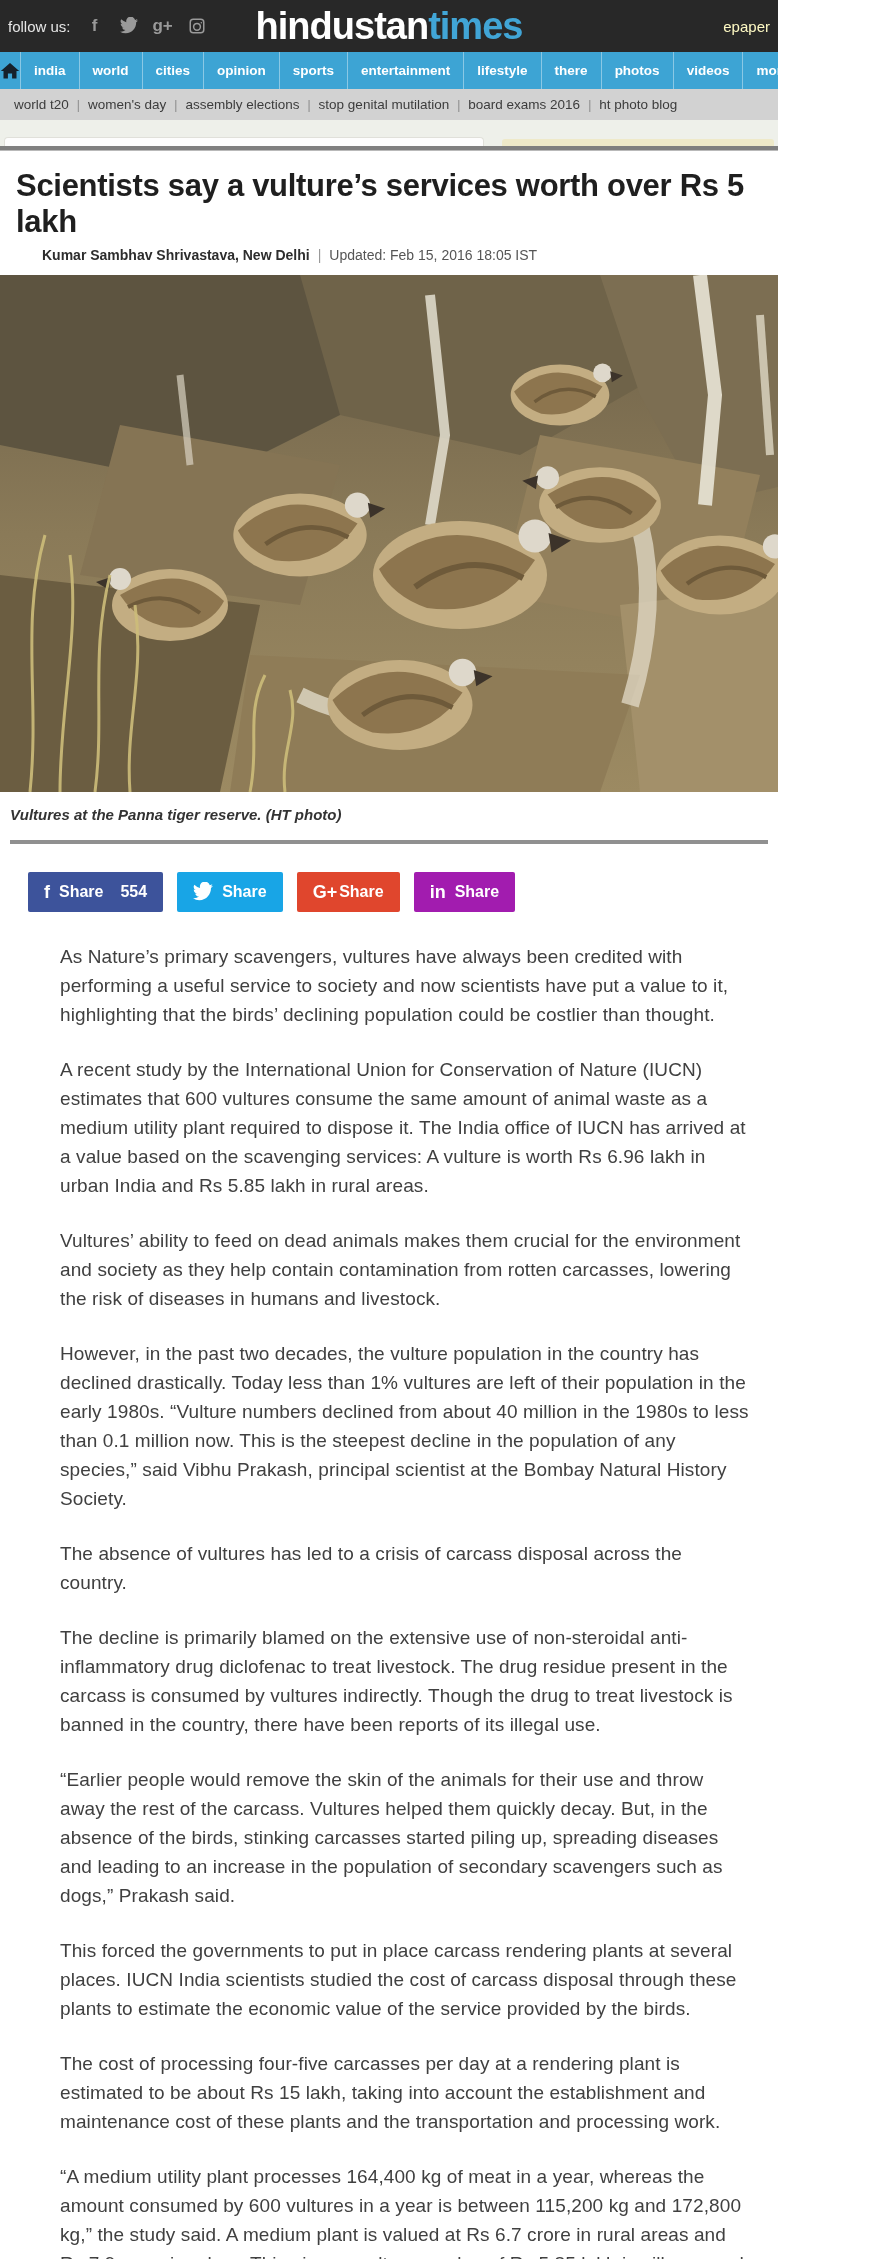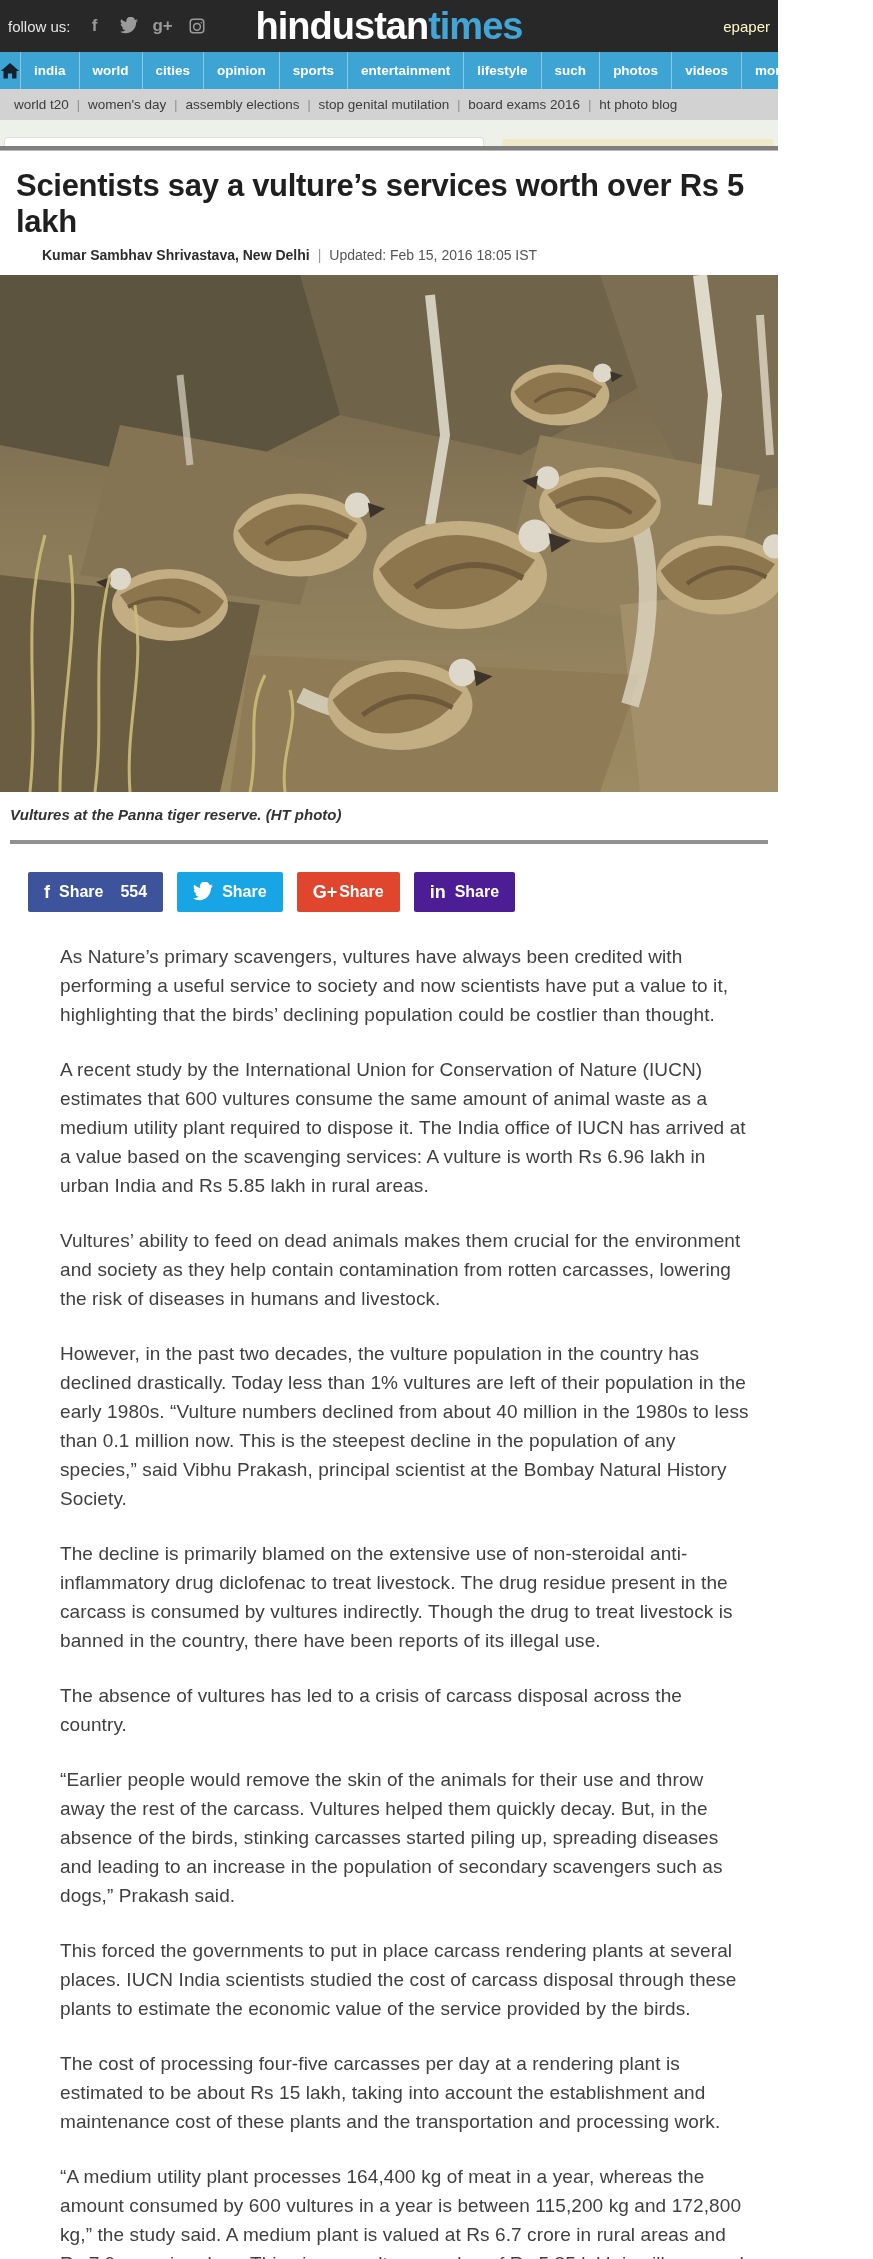--- a/index.html
+++ b/index.html
@@ -51,21 +51,21 @@
 
   
   .sharerow { display:flex; gap:14px; padding:28px 0 10px 28px; }
   .sharebtn { display:flex; align-items:center; gap:9px; height:40px; padding:0 16px; border:none; border-radius:2px; color:#fff; font-size:16px; font-weight:bold; cursor:pointer; font-family:"Liberation Sans", sans-serif; }
   .sharebtn .icoletter { font-size:18px; font-weight:bold; }
   .sharebtn svg { width:20px; height:20px; fill:#ffffff; }
   .btn-fb { background:#3d539b; }
   .btn-fb .count { margin-left:8px; }
   .btn-tw { background:#18a5e6; }
   .btn-gp { background:#e0462d; gap:2px; }
-  .btn-li { background:#4c1d95; }
+  .btn-li { background:#a21caf; }
 
   
   .bodytext { padding:20px 26px 6px 16px; }
   .bodytext p { font-size:19px; line-height:29px; color:#404040; margin-bottom:26px; letter-spacing:0.1px;margin-left:44px; }
 </style>
 </head>
 <body>
 
 <svg width="0" height="0" style="position:absolute">
   <defs>
@@ -111,21 +111,21 @@
           <use href="#ic-home"></use>
         </svg>
       </span>
     <a class="nitem">india</a>
     <a class="nitem">world</a>
     <a class="nitem">cities</a>
     <a class="nitem">opinion</a>
     <a class="nitem">sports</a>
     <a class="nitem">entertainment</a>
     <a class="nitem">lifestyle</a>
-    <a class="nitem">such</a>
+    <a class="nitem">there</a>
     <a class="nitem">photos</a>
     <a class="nitem">videos</a>
     <a class="nitem">more...</a>
     <div class="searchwrap">
       <input type="text" placeholder="search" style="">
 
     </div>
   </nav>
 
   <nav class="subnav">
@@ -232,21 +232,21 @@
         <span class="icoletter">in</span>
         <span>Share</span>
       </button>
     </div>
 
     <div class="bodytext">
       <p>As Nature’s primary scavengers, vultures have always been credited with performing a useful service to society and now scientists have put a value to it, highlighting that the birds’ declining population could be costlier than thought.</p>
       <p>A recent study by the International Union for Conservation of Nature (IUCN) estimates that 600 vultures consume the same amount of animal waste as a medium utility plant required to dispose it. The India office of IUCN has arrived at a value based on the scavenging services: A vulture is worth Rs 6.96 lakh in urban India and Rs 5.85 lakh in rural areas.</p>
       <p>Vultures’ ability to feed on dead animals makes them crucial for the environment and society as they help contain contamination from rotten carcasses, lowering the risk of diseases in humans and livestock.</p>
       <p>However, in the past two decades, the vulture population in the country has declined drastically. Today less than 1% vultures are left of their population in the early 1980s. “Vulture numbers declined from about 40 million in the 1980s to less than 0.1 million now. This is the steepest decline in the population of any species,” said Vibhu Prakash, principal scientist at the Bombay Natural History Society.</p>
+      <p>The absence of vultures has led to a crisis of carcass disposal across the country.</p>
       <p>The decline is primarily blamed on the extensive use of non-steroidal anti-inflammatory drug diclofenac to treat livestock. The drug residue present in the carcass is consumed by vultures indirectly. Though the drug to treat livestock is banned in the country, there have been reports of its illegal use.</p>
-      <p>The absence of vultures has led to a crisis of carcass disposal across the country.</p>
       <p>“Earlier people would remove the skin of the animals for their use and throw away the rest of the carcass. Vultures helped them quickly decay. But, in the absence of the birds, stinking carcasses started piling up, spreading diseases and leading to an increase in the population of secondary scavengers such as dogs,” Prakash said.</p>
       <p>This forced the governments to put in place carcass rendering plants at several places. IUCN India scientists studied the cost of carcass disposal through these plants to estimate the economic value of the service provided by the birds.</p>
       <p>The cost of processing four-five carcasses per day at a rendering plant is estimated to be about Rs 15 lakh, taking into account the establishment and maintenance cost of these plants and the transportation and processing work.</p>
       <p>“A medium utility plant processes 164,400 kg of meat in a year, whereas the amount consumed by 600 vultures in a year is between 115,200 kg and 172,800 kg,” the study said. A medium plant is valued at Rs 6.7 crore in rural areas and Rs 7.9 crore in urban. This gives a vulture a value of Rs 5.85 lakh in villages and Rs 6.96 lakh in cities.</p>
     </div>
   </main>
 </div>
 
 </body></html>

